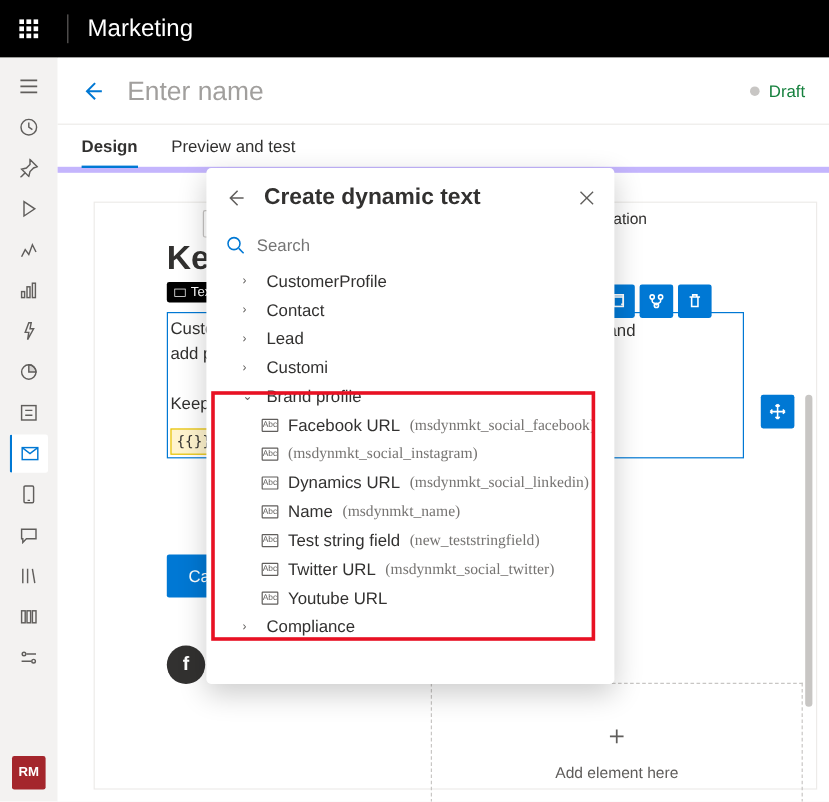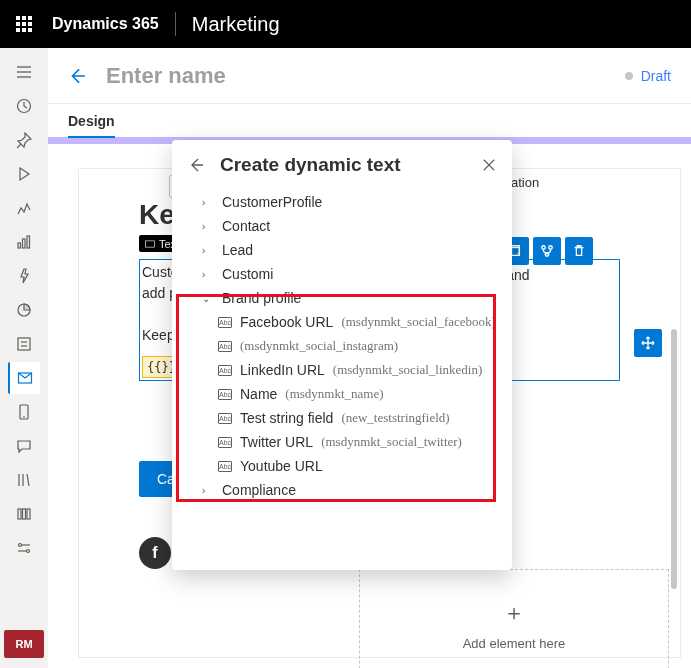--- a/index.html
+++ b/index.html
@@ -10,31 +10,31 @@
   .waffle { width: 32px; height: 32px; display: flex; align-items: center; justify-content: center; }
   .waffle svg { fill: #fff; }
   .brand { font-weight: 600; font-size: 16px; margin-left: 12px; }
   .divider { width: 1px; height: 24px; background: #605e5c; margin: 0 16px; }
   .module { font-size: 20px; }
 
   
   .leftrail { position: absolute; top: 48px; left: 0; width: 48px; height: 620px; background: #f3f2f1; display: flex; flex-direction: column; align-items: center; padding-top: 8px; gap: 2px; }
   .rail-item { width: 32px; height: 32px; display: flex; align-items: center; justify-content: center; color: #605e5c; border-radius: 2px; }
   .rail-item.active { border-left: 2px solid #0078d4; background:#fff; }
-  .rail-avatar { width: 40px; height: 28px; background: #a4262c; color: #fff; font-size: 11px; font-weight: 600; display: flex; align-items: center; justify-content: center; border-radius: 2px; margin-top: auto; margin-bottom: 10px; }
+  .rail-avatar { width: 28px; height: 28px; background: #a4262c; color: #fff; font-size: 11px; font-weight: 600; display: flex; align-items: center; justify-content: center; border-radius: 2px; margin-top: auto; margin-bottom: 10px; }
 
   
   .main { position: absolute; left: 48px; top: 48px; right: 0; bottom: 0; background: #fff; }
   .header-row { height: 56px; display: flex; align-items: center; padding: 0 20px; border-bottom: 1px solid #edebe9; }
   .back-arrow { color: #0078d4; margin-right: 20px; }
-  .page-title { font-size: 22px; color: #a19f9d; margin-right: auto; font-weight: bold; }
+  .page-title { font-size: 22px; color: #a19f9d; margin-right: auto; }
   .status-dot { width: 8px; height: 8px; border-radius: 50%; background: #c8c6c4; display: inline-block; margin-right: 8px; }
-  .status-text { color: #3b82f6; font-size: 14px; }
-
-  .tabs-row { display: flex; padding: 0 20px; height: 40px; align-items: center; border-bottom: 7px solid #c4b5fd; gap: 28px; }
+  .status-text { color: #15803d; font-size: 14px; }
+
+  .tabs-row { display: flex; padding: 0 20px; height: 40px; align-items: center; border-bottom: 5px solid #c4b5fd; gap: 28px; }
   .tab { font-size: 14px; color: #323130; height: 100%; display: flex; align-items: center; position: relative; }
   .tab.active { font-weight: 600; }
   .tab.active::after { content:""; position:absolute; bottom:-1px; left:0; right:0; height:2px; background:#0078d4; }
 
   
   .canvas { position: absolute; top: 120px; left: 30px; right: 10px; bottom: 10px; background: #fff; border: 1px solid #edebe9; }
   .canvas-inner { padding: 30px 60px; position: relative; }
   .topbtn { position:absolute; top:6px; left:90px; background:#fff; border:1px solid #c8c6c4; font-size:13px; padding:3px 10px; border-radius:2px; }
   .topbtn2 { position:absolute; top:6px; left:432px; font-size:13px; color:#323130; }
 
@@ -85,21 +85,20 @@
         <rect x="6" y="0" width="4" height="4"></rect>
         <rect x="12" y="0" width="4" height="4"></rect>
         <rect x="0" y="6" width="4" height="4"></rect>
         <rect x="6" y="6" width="4" height="4"></rect>
         <rect x="12" y="6" width="4" height="4"></rect>
         <rect x="0" y="12" width="4" height="4"></rect>
         <rect x="6" y="12" width="4" height="4"></rect>
         <rect x="12" y="12" width="4" height="4"></rect>
       </svg>
   </div>
-  <span class="brand">Dynamics 365</span>
   <div class="divider"></div>
   <span class="module">Marketing</span>
 </div>
 
 <div class="leftrail">
   <div class="rail-item">
       <svg width="16" height="16" viewBox="0 0 16 16" stroke="#605e5c" stroke-width="1.3">
         <line x1="1" y1="3" x2="15" y2="3"></line>
         <line x1="1" y1="8" x2="15" y2="8"></line>
         <line x1="1" y1="13" x2="15" y2="13"></line>
@@ -200,20 +199,23 @@
           <path d="M10 2L4 8l6 6M4 8h11"></path>
         </svg>
       </span>
     <span class="page-title">Enter name</span>
     <span class="status-dot"></span>
     <span class="status-text">Draft</span>
   </div>
   <div class="tabs-row">
     <div class="tab active">
         <span>Design</span>
+      </div>
+    <div class="tab">
+        <span>Preview and test</span>
       </div>
   </div>
 
   <div class="canvas">
     <div class="topbtn">Pa</div>
     <div class="topbtn2">ation</div>
     <div class="canvas-inner">
       <div class="heading">Kee</div>
       <span class="text-tag">
         <svg width="10" height="10" viewBox="0 0 16 16" fill="#fff">
@@ -283,20 +285,27 @@
         </svg>
       </span>
     <span class="flyout-title">Create dynamic text</span>
     <span class="close-x">
         <svg width="14" height="14" viewBox="0 0 16 16" stroke="#605e5c" stroke-width="1.3">
           <line x1="2" y1="2" x2="14" y2="14"></line>
           <line x1="14" y1="2" x2="2" y2="14"></line>
         </svg>
       </span>
   </div>
+  <div class="search-row">
+    <svg width="16" height="16" viewBox="0 0 16 16" fill="none" stroke="#0078d4" stroke-width="1.3">
+        <circle cx="7" cy="7" r="5"></circle>
+        <line x1="11" y1="11" x2="15" y2="15"></line>
+      </svg>
+    <input type="text" placeholder="Search" style="">
+  </div>
   <div class="tree" id="tree">
       <div class="tree-item">
         <span class="chev">›</span>
         <span>CustomerProfile</span>
       </div>
       <div class="tree-item">
         <span class="chev">›</span>
         <span>Contact</span>
       </div>
       <div class="tree-item">
@@ -315,21 +324,21 @@
         <span class="leaf-icon">Abc</span>
         <span>Facebook URL </span>
         <span class="leaf-schema">(msdynmkt_social_facebook)</span>
       </div>
       <div class="tree-item leaf">
         <span class="leaf-icon">Abc</span>
         <span class="leaf-schema">(msdynmkt_social_instagram)</span>
       </div>
       <div class="tree-item leaf">
         <span class="leaf-icon">Abc</span>
-        <span>LinkedIn URL </span>
+        <span>Dynamics URL </span>
         <span class="leaf-schema">(msdynmkt_social_linkedin)</span>
       </div>
       <div class="tree-item leaf">
         <span class="leaf-icon">Abc</span>
         <span>Name </span>
         <span class="leaf-schema">(msdynmkt_name)</span>
       </div>
       <div class="tree-item leaf">
         <span class="leaf-icon">Abc</span>
         <span>Test string field </span>

